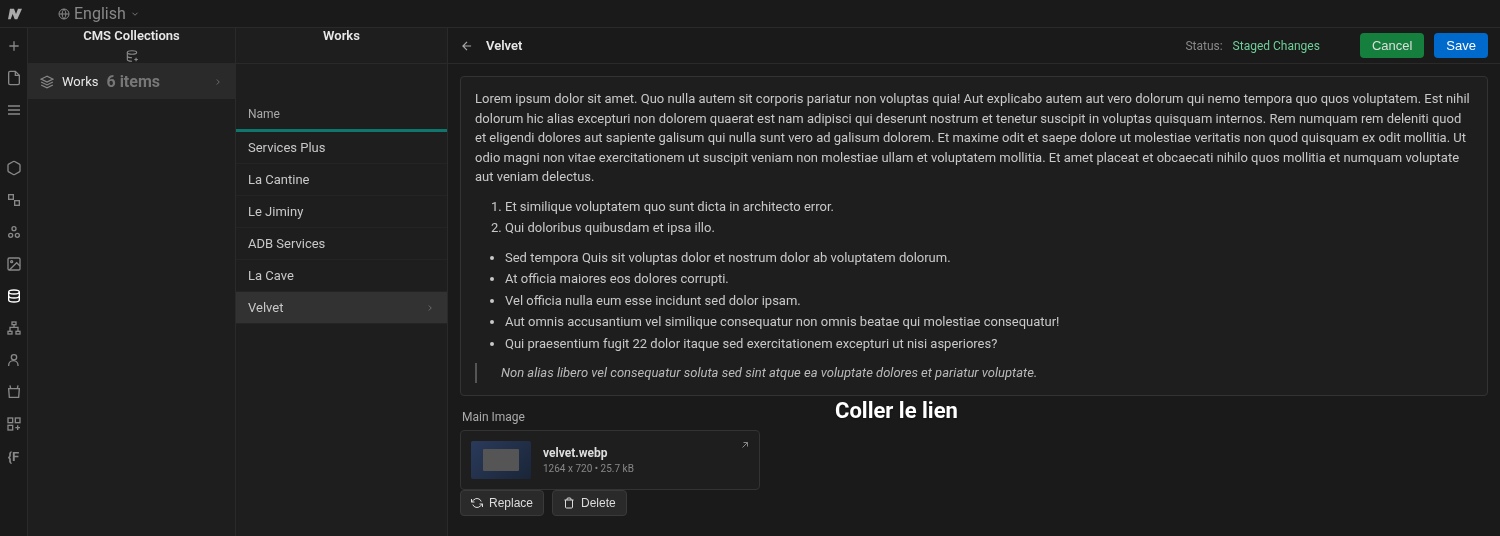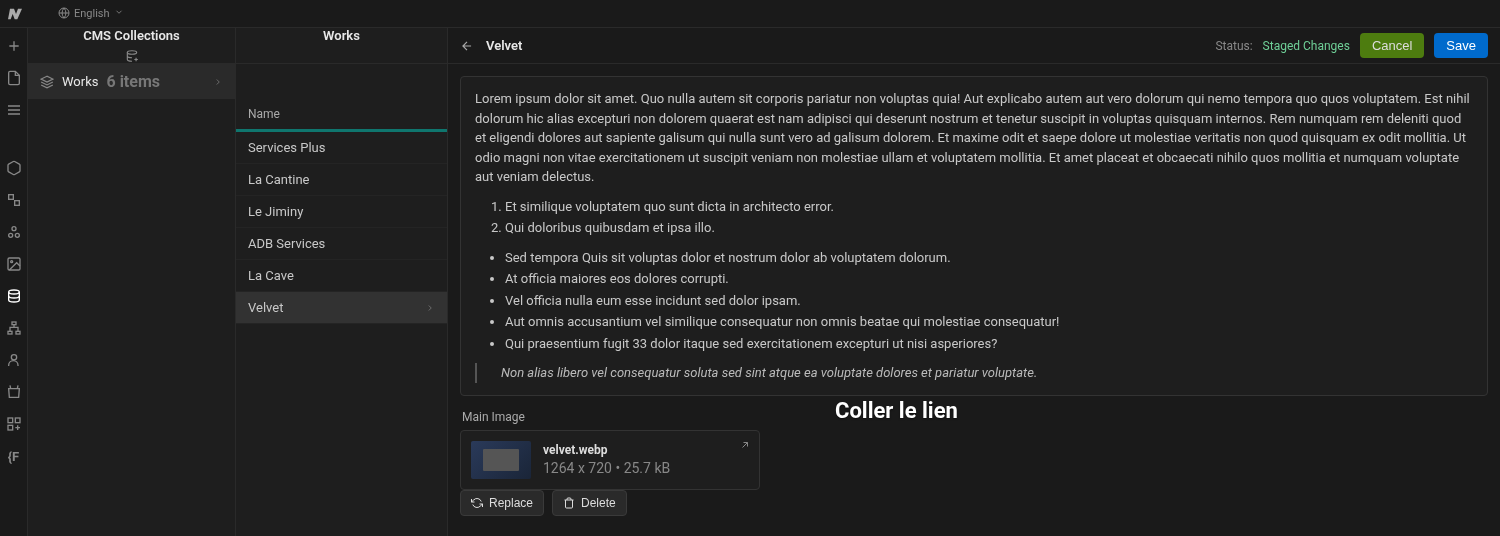--- a/index.html
+++ b/index.html
@@ -15,23 +15,24 @@
 .topbar {
   height: 28px;
   background: #1a1a1a;
   border-bottom: 1px solid #2a2a2a;
   display: flex;
   align-items: center;
   padding: 0 8px;
 }
 .lang-selector {
   display: flex;
+  align-items: center;
   gap: 4px;
   color: #888;
-  font-size: 11px;
+  font-size: 16px;
   cursor: pointer;
   padding: 2px 6px;
   margin-left: 28px;
 }
 .main-layout {
   display: flex;
   height: calc(100% - 28px);
 }
 .icon-sidebar {
   width: 28px;
@@ -131,21 +132,21 @@
 .header-right { margin-left: auto; display: flex; align-items: center; gap: 10px; }
 .status-label { color: #888; font-size: 12px; }
 .status-value { color: #6fcf97; font-size: 12px; }
 .btn {
   padding: 5px 12px;
   border-radius: 4px;
   font-size: 13px;
   cursor: pointer;
   border: none;
 }
-.btn-cancel { background: #4d7c0f; color: #ddd; }
+.btn-cancel { background: #15803d; color: #ddd; margin-left: 30px; }
 .btn-save { background: #006acc; color: #fff; }
 .content-body {
   padding: 12px;
   overflow-y: auto;
   flex: 1;
 }
 .rich-text-block {
   background: #1e1e1e;
   border: 1px solid #333;
   border-radius: 4px;
@@ -186,21 +187,21 @@
   position: relative;
 }
 .image-thumb::after {
   content: "";
   position: absolute;
   top: 8px; left: 12px; right: 12px; bottom: 8px;
   background: #555;
   border-radius: 1px;
 }
 .image-meta .fname { color: #ddd; font-size: 12px; font-weight: bold; }
-.image-meta .dims { color: #888; font-size: 14px; margin-top: 3px; text-align: right; }
+.image-meta .dims { color: #888; font-size: 10px; margin-top: 3px; text-align: right; }
 .expand-icon {
   position: absolute;
   top: 8px;
   right: 8px;
   color: #888;
   cursor: pointer;
 }
 .img-actions { display: flex; gap: 8px; margin-top: 0; }
 .btn-ghost {
   background: #2a2a2a;
@@ -405,21 +406,21 @@
         <p>Lorem ipsum dolor sit amet. Quo nulla autem sit corporis pariatur non voluptas quia! Aut explicabo autem aut vero dolorum qui nemo tempora quo quos voluptatem. Est nihil dolorum hic alias excepturi non dolorem quaerat est nam adipisci qui deserunt nostrum et tenetur suscipit in voluptas quisquam internos. Rem numquam rem deleniti quod et eligendi dolores aut sapiente galisum qui nulla sunt vero ad galisum dolorem. Et maxime odit et saepe dolore ut molestiae veritatis non quod quisquam ex odit mollitia. Ut odio magni non vitae exercitationem ut suscipit veniam non molestiae ullam et voluptatem mollitia. Et amet placeat et obcaecati nihilo quos mollitia et numquam voluptate aut veniam delectus.</p>
         <ol>
           <li>Et similique voluptatem quo sunt dicta in architecto error.</li>
           <li>Qui doloribus quibusdam et ipsa illo.</li>
         </ol>
         <ul>
           <li>Sed tempora Quis sit voluptas dolor et nostrum dolor ab voluptatem dolorum.</li>
           <li>At officia maiores eos dolores corrupti.</li>
           <li>Vel officia nulla eum esse incidunt sed dolor ipsam.</li>
           <li>Aut omnis accusantium vel similique consequatur non omnis beatae qui molestiae consequatur!</li>
-          <li>Qui praesentium fugit 33 dolor itaque sed exercitationem excepturi ut nisi asperiores?</li>
+          <li>Qui praesentium fugit 22 dolor itaque sed exercitationem excepturi ut nisi asperiores?</li>
         </ul>
         <div class="quote">Non alias libero vel consequatur soluta sed sint atque ea voluptate dolores et pariatur voluptate.</div>
       </div>
 
       <div class="field-label">Main Image</div>
       <div class="image-card">
         <div class="image-thumb"></div>
         <div class="image-meta">
           <div class="fname">velvet.webp</div>
           <div class="dims">1264 x 720 • 25.7 kB</div>

